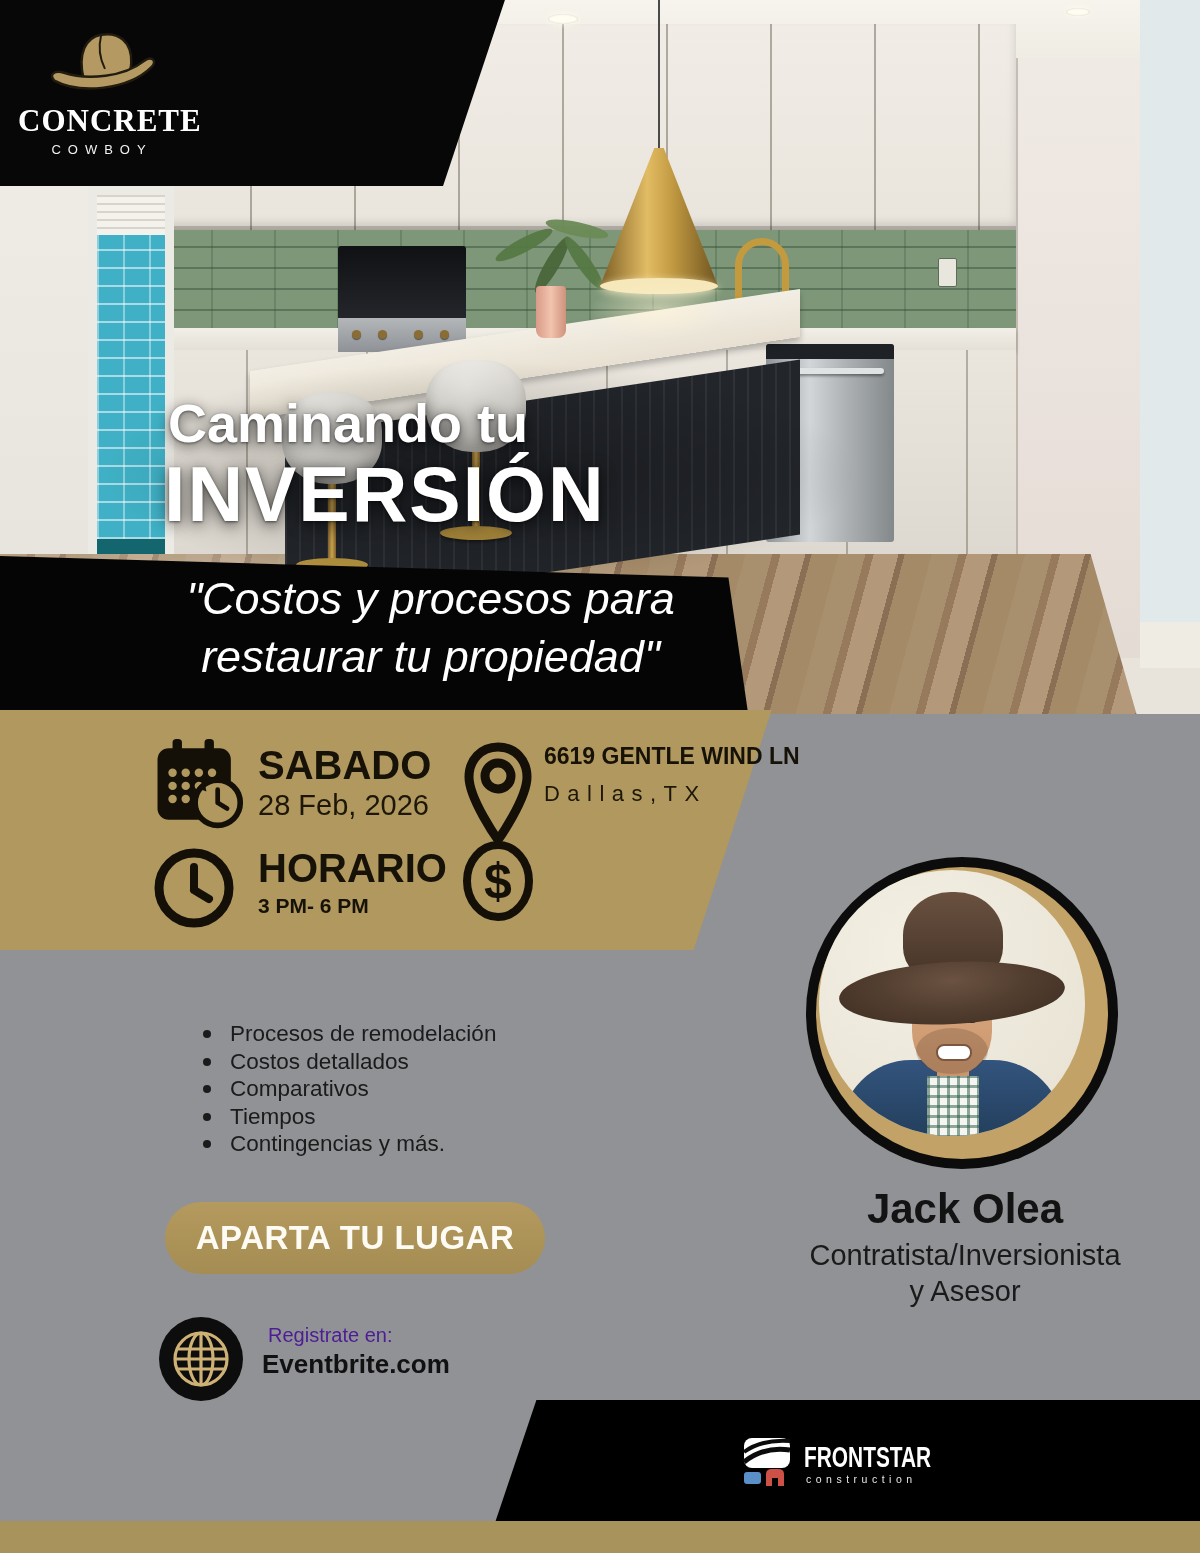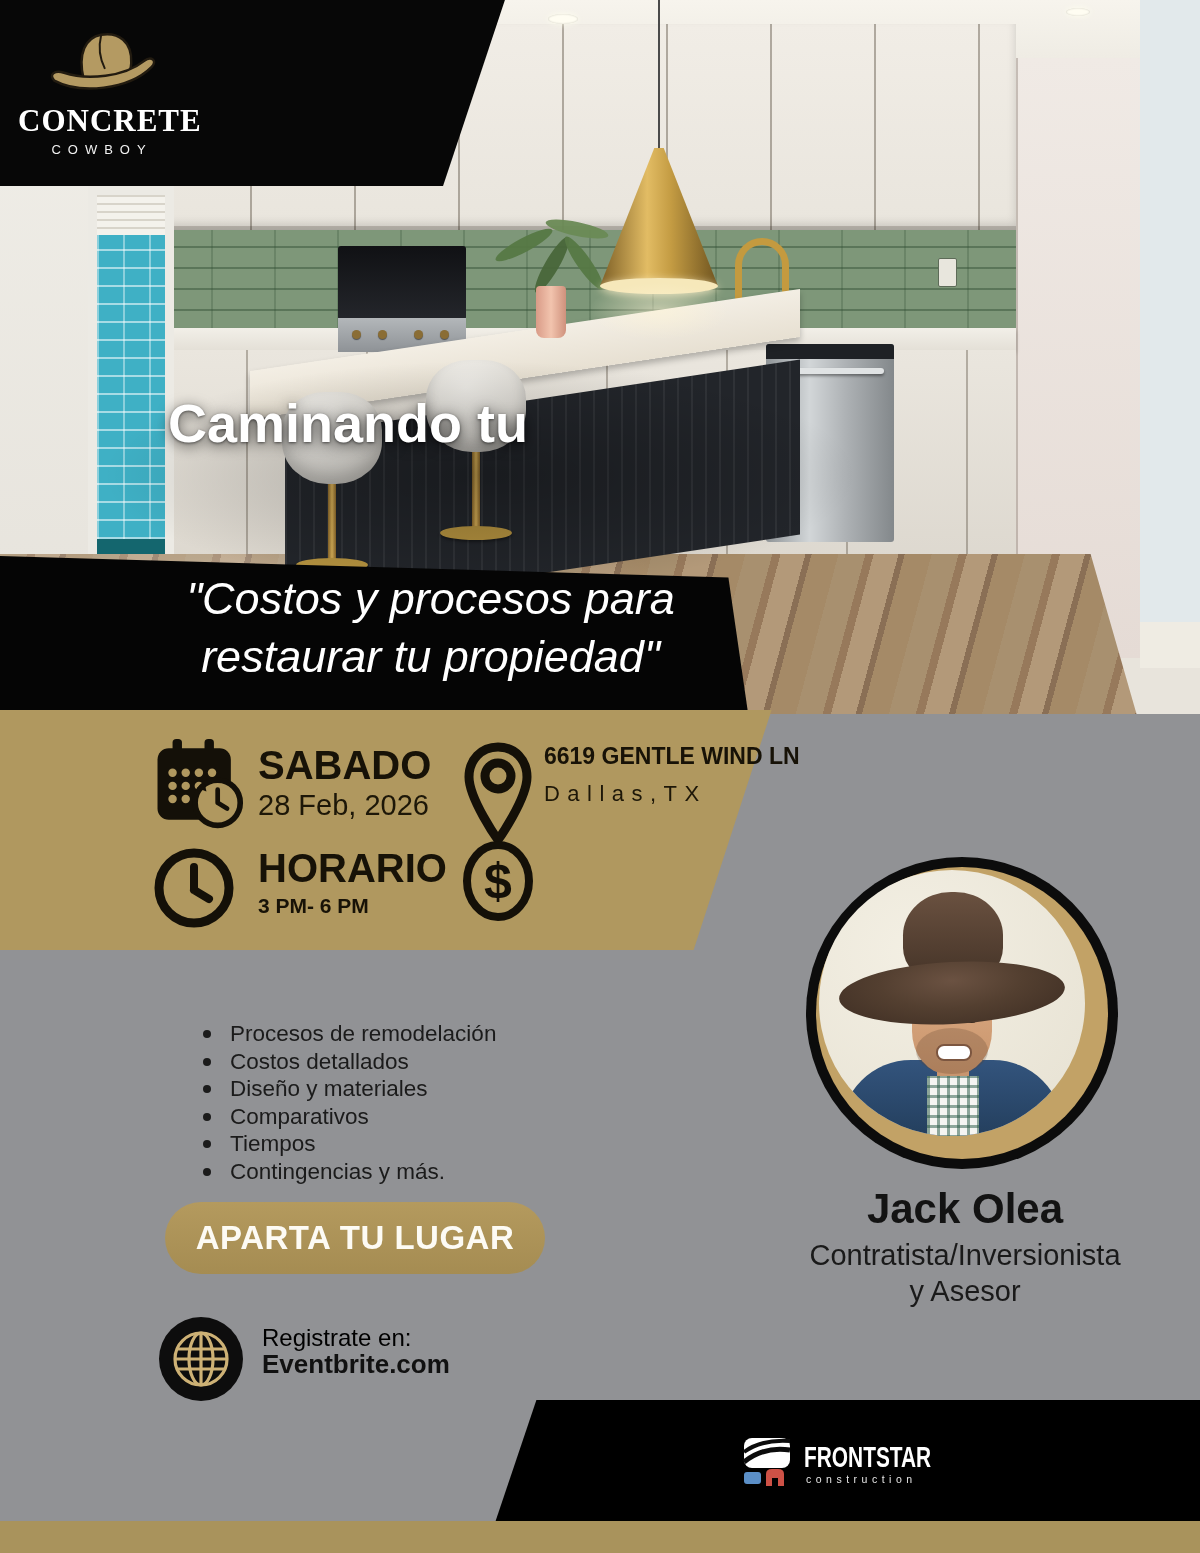--- a/index.html
+++ b/index.html
@@ -106,21 +106,21 @@
   .topics-heading{left:165px;top:976px;font-size:27px;font-weight:800;color:#121212;}
   .topics-list{left:200px;top:1020px;width:420px;list-style:none;margin:0;padding:0;}
   .topics-list li{position:relative;padding-left:30px;font-size:22.5px;line-height:27.6px;color:#1b1b1b;}
   .topics-list li::before{content:"";position:absolute;left:3px;top:10px;width:8px;height:8px;border-radius:50%;background:#1b1b1b;}
 
   
   .cta-button{left:165px;top:1202px;width:380px;height:72px;border-radius:36px;
     background:linear-gradient(180deg,#b49a5e,#a58c52);display:flex;align-items:center;justify-content:center;
     cursor:pointer;border:none;}
   .cta-button span{color:#fdfbf4;font-size:33px;font-weight:800;letter-spacing:.5px;}
-  .register-label{left:262px;top:1324px;font-size:24px;font-weight:500;color:#000000;}
+  .register-label{left:268px;top:1324px;font-size:20px;font-weight:500;color:#4c1d95;}
   .register-site{left:262px;top:1349px;font-size:26px;font-weight:800;color:#111;cursor:pointer;}
 
   
   .portrait{left:806px;top:857px;width:312px;height:312px;border-radius:50%;
     background:#0c0c0c;padding:0;box-sizing:border-box;}
   .portrait-gold{position:absolute;left:10px;top:10px;width:292px;height:292px;border-radius:50%;
     background:#c2a266;}
   .portrait-inner{position:absolute;left:13px;top:13px;width:266px;height:266px;border-radius:50%;
     background:radial-gradient(circle at 35% 30%,#f3efe3,#e6e1d2);overflow:hidden;}
   .man-blazer{position:absolute;left:22px;bottom:-4px;width:222px;height:80px;border-radius:70px 70px 0 0;
@@ -213,20 +213,21 @@
 
     <div class="abs pendant-wire"></div>
     <div class="abs pendant-cone"></div>
     <div class="abs pendant-rim"></div>
     <div class="abs pendant-glow"></div>
     <div class="abs rec-light" style="left:548px;top:14px;width:30px;height:10px;"></div>
     <div class="abs rec-light" style="left:1066px;top:8px;width:24px;height:8px;"></div>
 
     <div class="abs title-shade"></div>
     <div class="abs hero-title1">Caminando tu</div>
+    <div class="abs hero-title2">INVERSIÓN</div>
   </div>
 
   <div class="abs quote-banner"></div>
   <div class="abs quote-text">
     <div>"Costos y procesos para</div>
     <div>restaurar tu propiedad"</div>
   </div>
 
   <div class="abs header-band"></div>
   <div class="abs" style="left:44px;top:26px;">
@@ -294,21 +295,20 @@
   <div class="abs" style="left:460px;top:840px;">
     <svg width="76" height="82" viewBox="0 0 76 82">
       <ellipse cx="38" cy="41" rx="31" ry="36" fill="none" stroke="#141008" stroke-width="8"></ellipse>
       <text x="38" y="58" text-anchor="middle" font-family="Liberation Sans, sans-serif" font-size="50" font-weight="bold" fill="#141008">$</text>
     </svg>
   </div>
 
   <ul class="abs topics-list">
     <li>Procesos de remodelación</li>
     <li>Costos detallados</li>
-    <li>Diseño y materiales</li>
     <li>Comparativos</li>
     <li>Tiempos</li>
     <li>Contingencias y más.</li>
   </ul>
 
   <div class="abs cta-button">
     <span>APARTA TU LUGAR</span>
   </div>
 
   <div class="abs" style="left:158px;top:1316px;">

